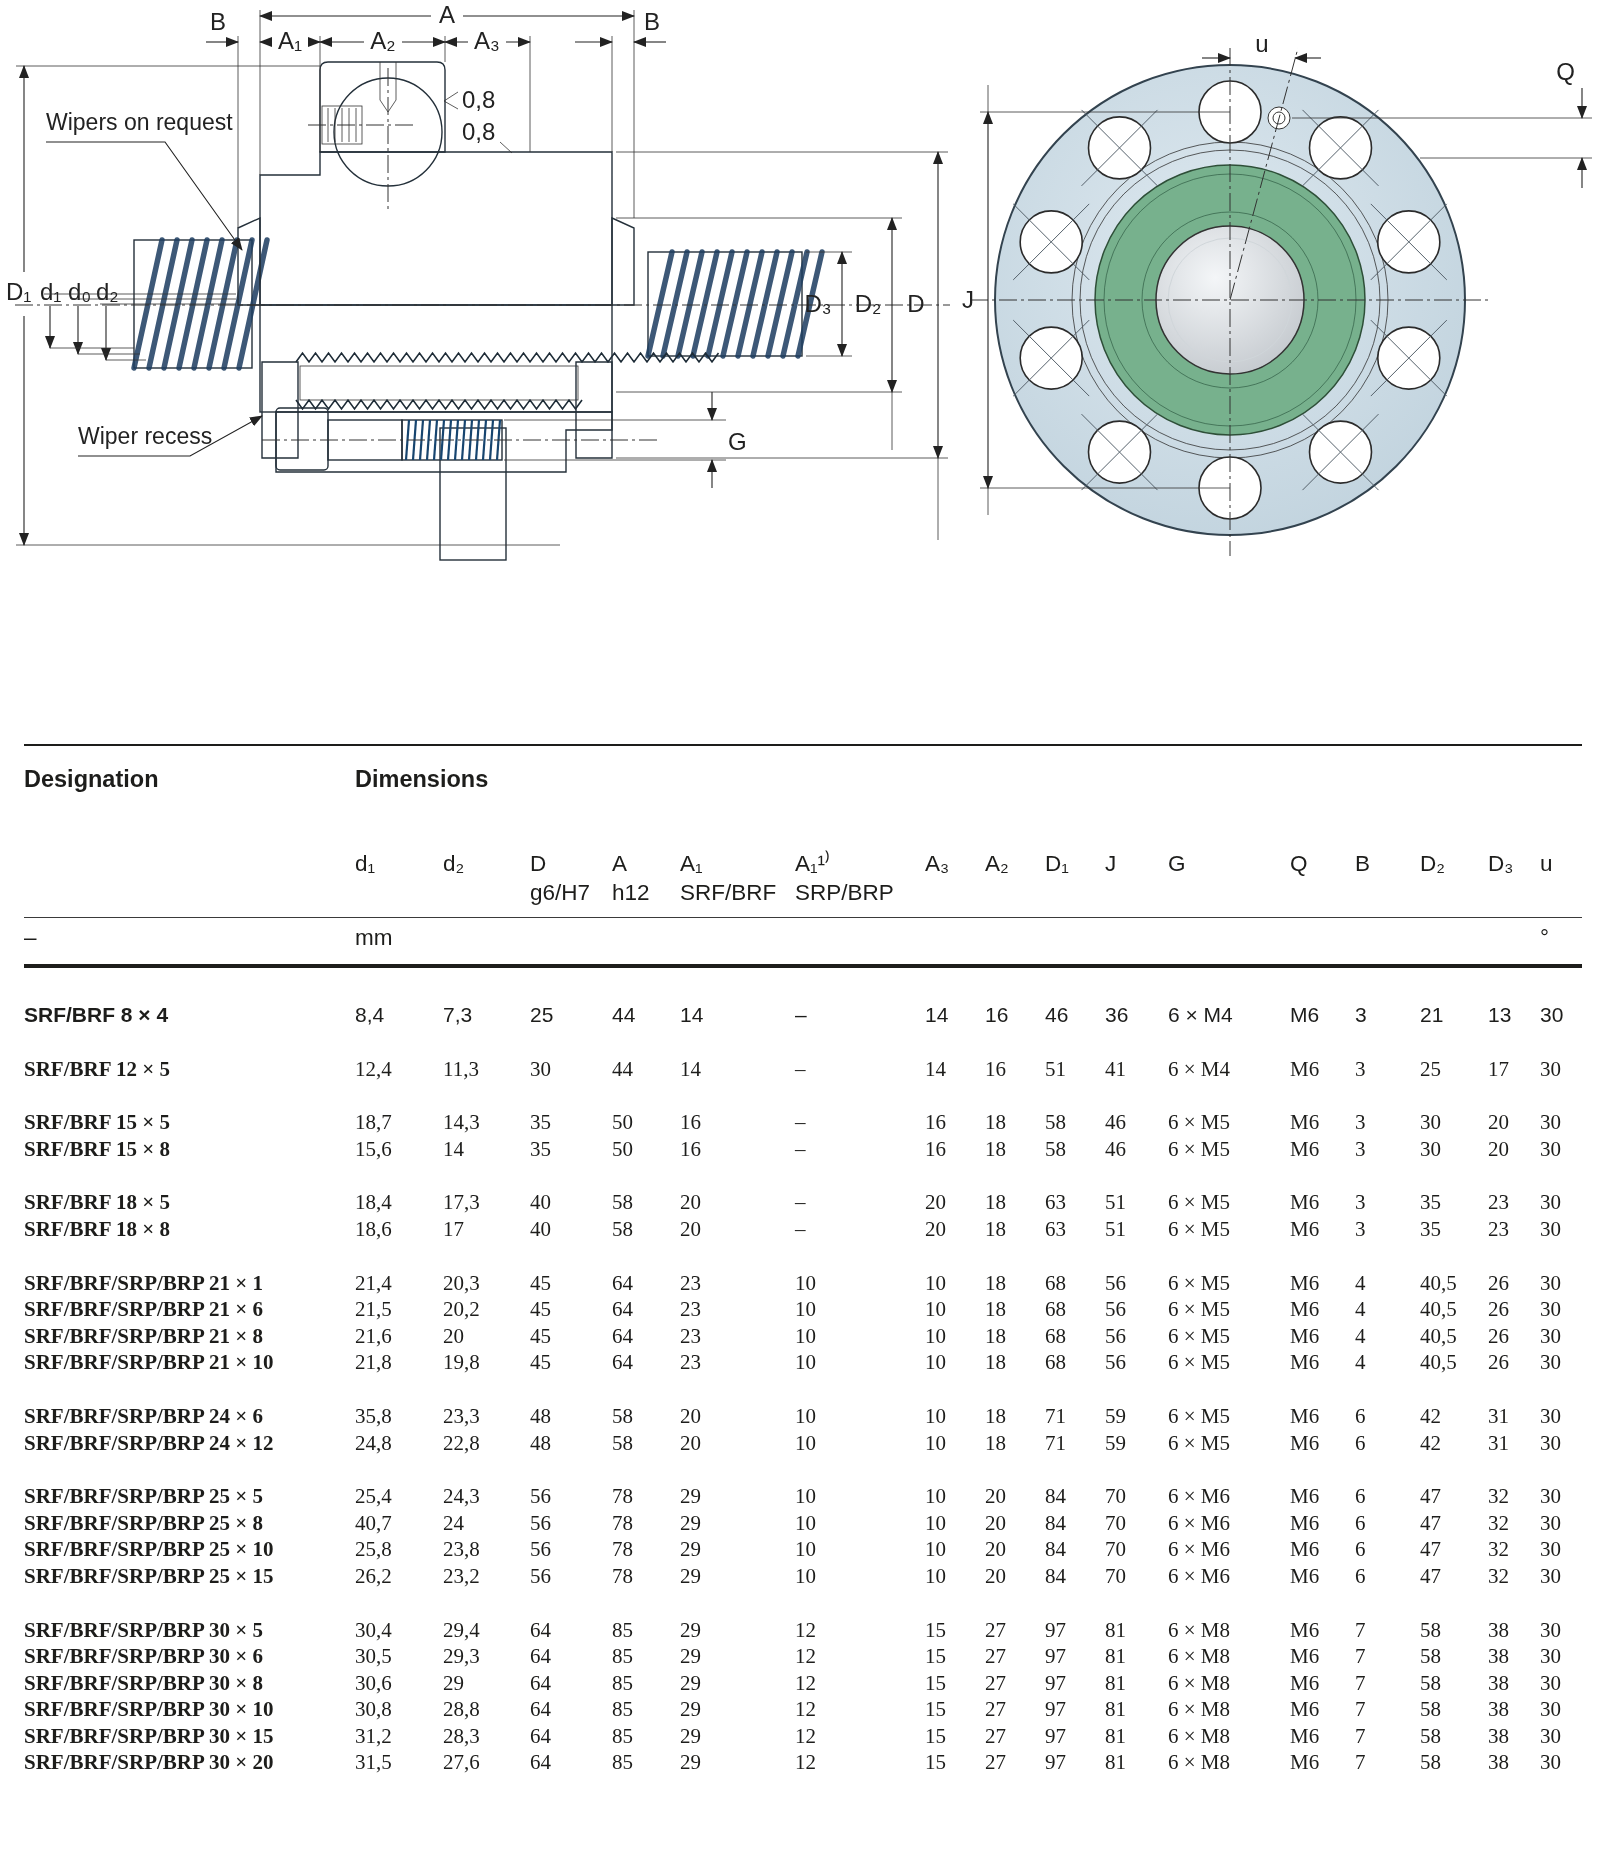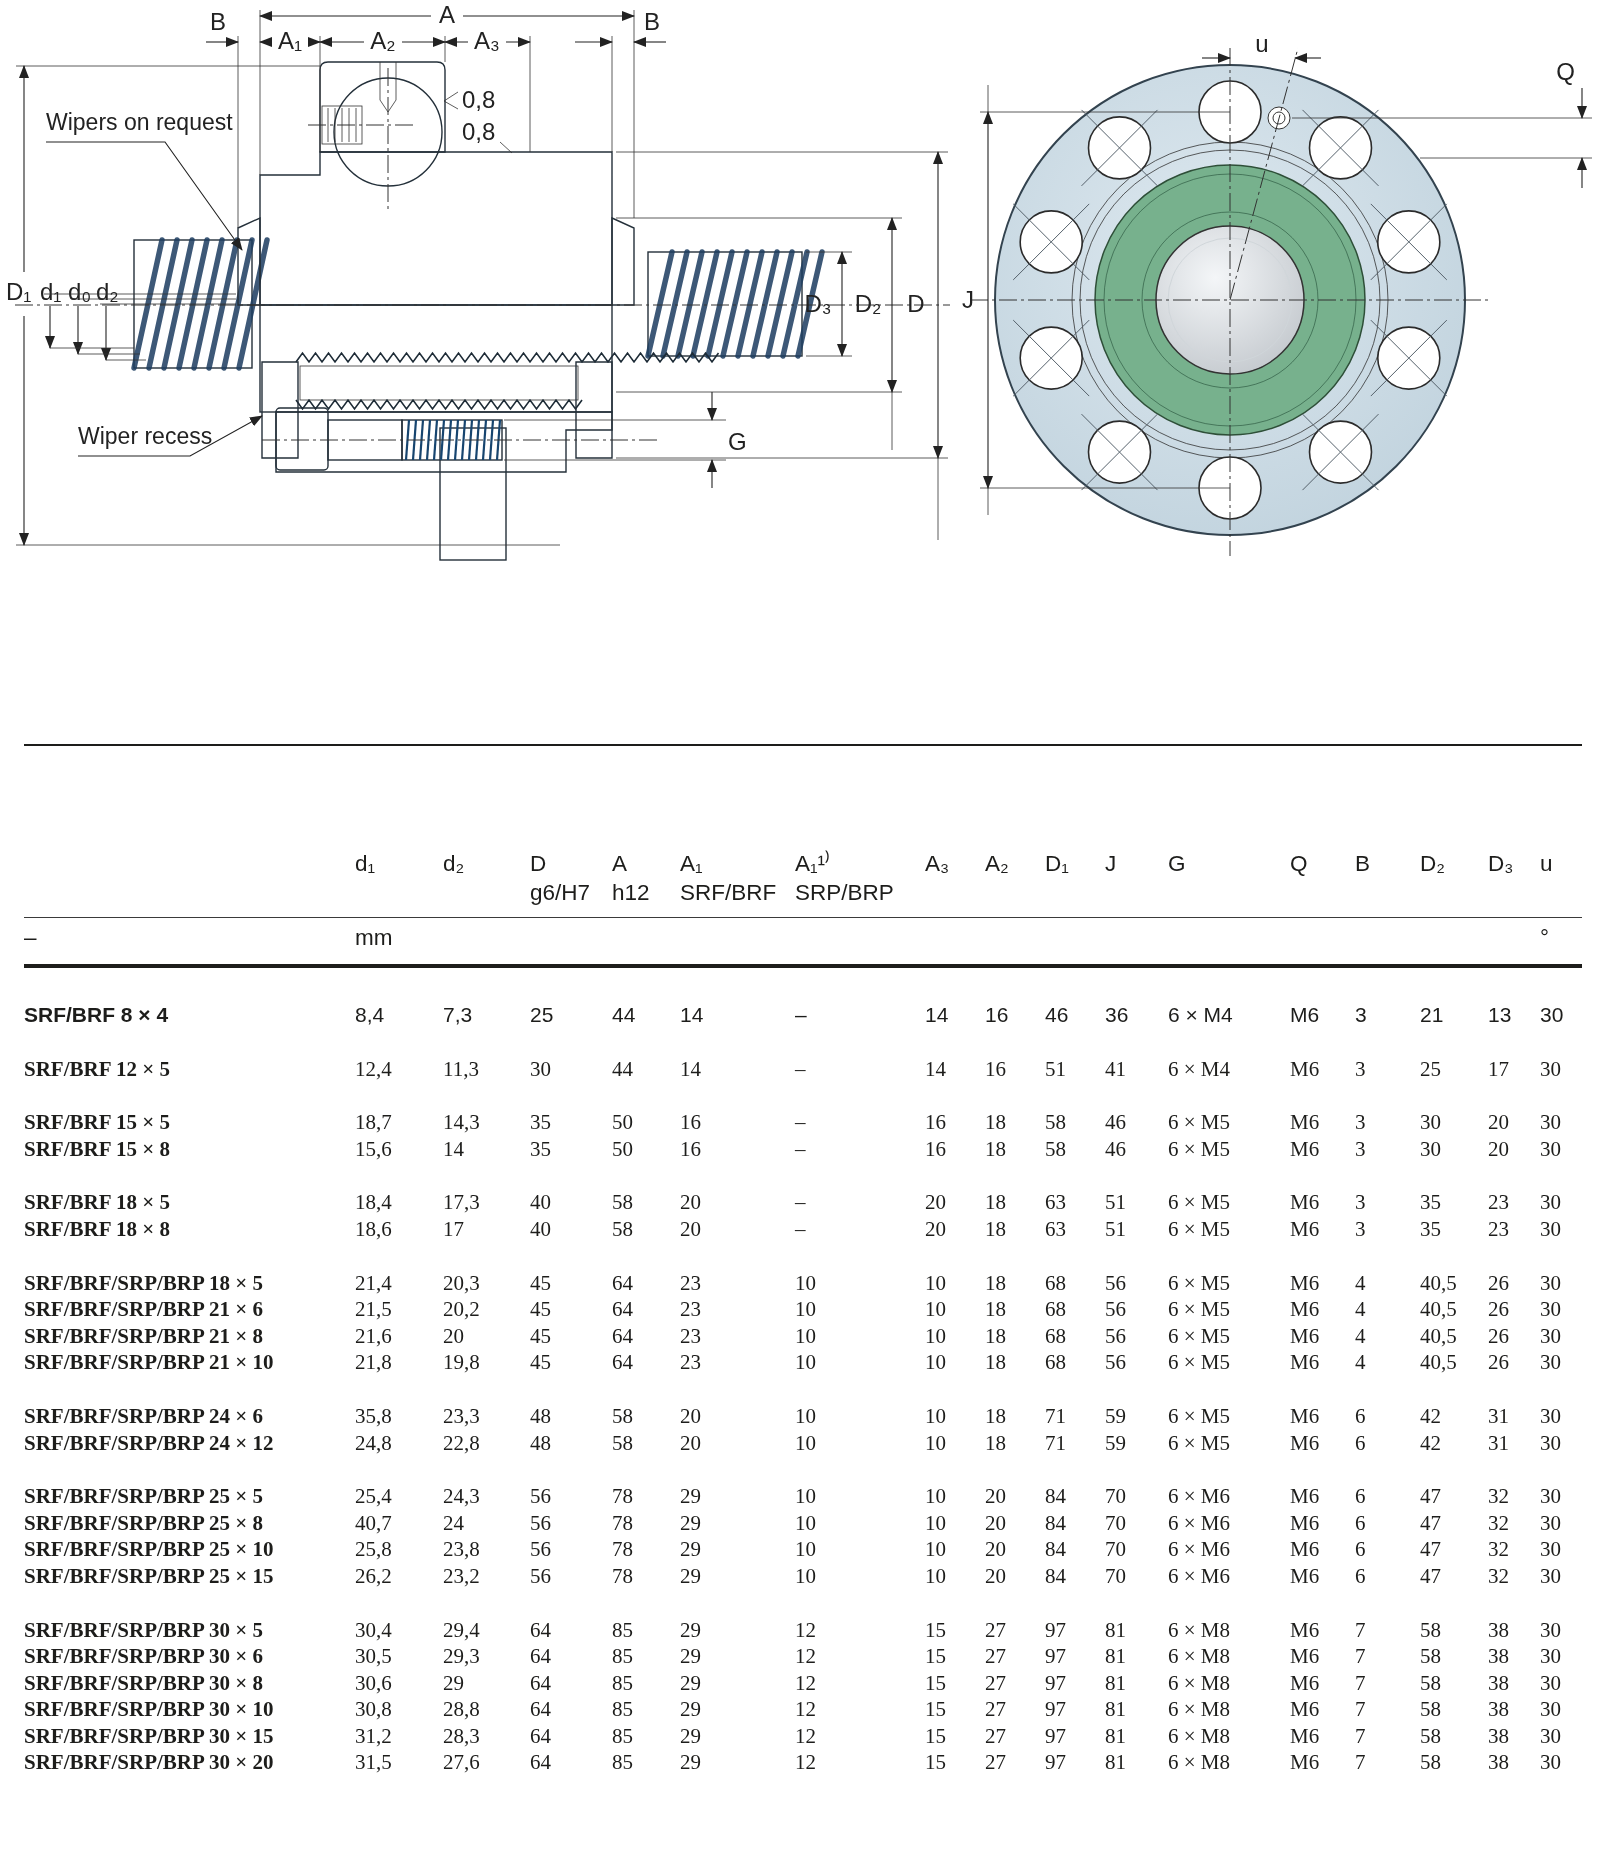--- a/index.html
+++ b/index.html
@@ -314,20 +314,24 @@
       <line x1="988" y1="85" x2="988" y2="112" class="thin"></line>
       <line x1="988" y1="488" x2="988" y2="515" class="thin"></line>
       <line x1="988" y1="112" x2="988" y2="488" class="dim-line" marker-start="url(#arrS)" marker-end="url(#arrE)"></line>
       <text class="dimlbl" x="974" y="308" text-anchor="end">J</text>
     </g>
   </svg>
 
   
   <div class="rule" id="rule1"></div>
 
+  <div class="t-titles">
+    <div>Designation</div>
+    <div>Dimensions</div>
+  </div>
 
   <div class="t-header t-grid">
     <div class="t-h"></div>
   <div class="t-h">
         <div>d₁</div>
         <div></div>
       </div>
       <div class="t-h">
         <div>d₂</div>
         <div></div>
@@ -518,21 +522,21 @@
           <span class="t-cell">6 × M5</span>
           <span class="t-cell">M6</span>
           <span class="t-cell">3</span>
           <span class="t-cell">35</span>
           <span class="t-cell">23</span>
           <span class="t-cell">30</span>
         </div>
       </div>
       <div class="t-group">
         <div class="t-row t-grid">
-          <span class="t-cell t-des">SRF/BRF/SRP/BRP 18 × 5</span>
+          <span class="t-cell t-des">SRF/BRF/SRP/BRP 21 × 1</span>
           <span class="t-cell">21,4</span>
           <span class="t-cell">20,3</span>
           <span class="t-cell">45</span>
           <span class="t-cell">64</span>
           <span class="t-cell">23</span>
           <span class="t-cell">10</span>
           <span class="t-cell">10</span>
           <span class="t-cell">18</span>
           <span class="t-cell">68</span>
           <span class="t-cell">56</span>

